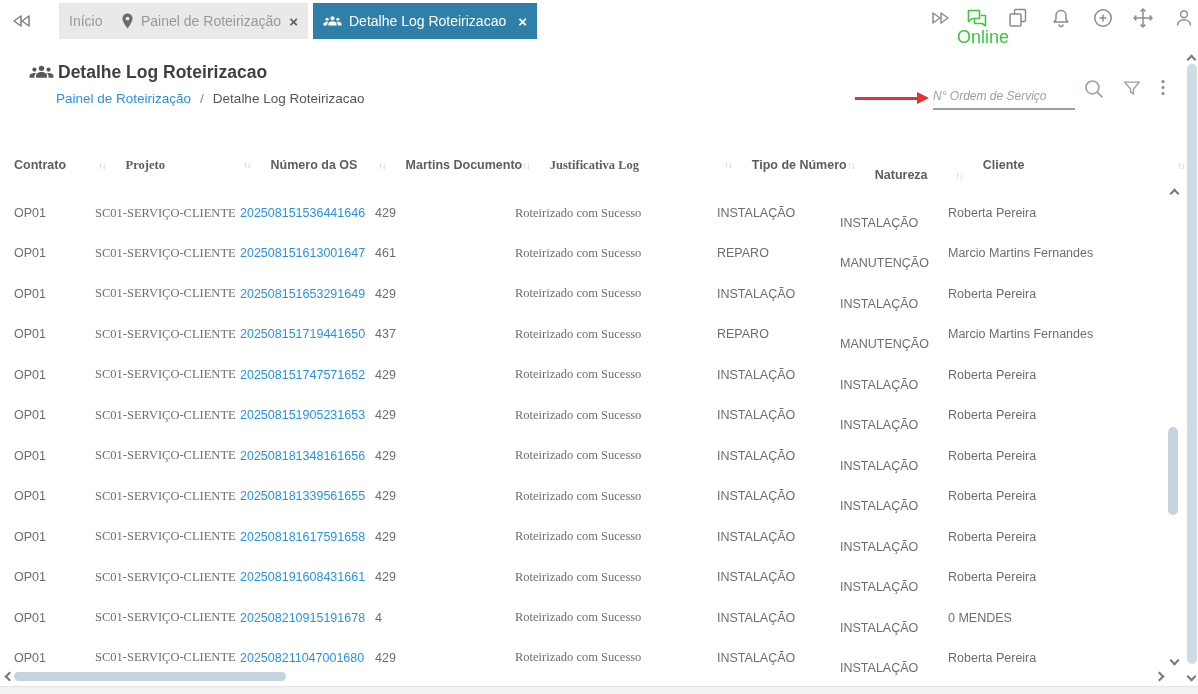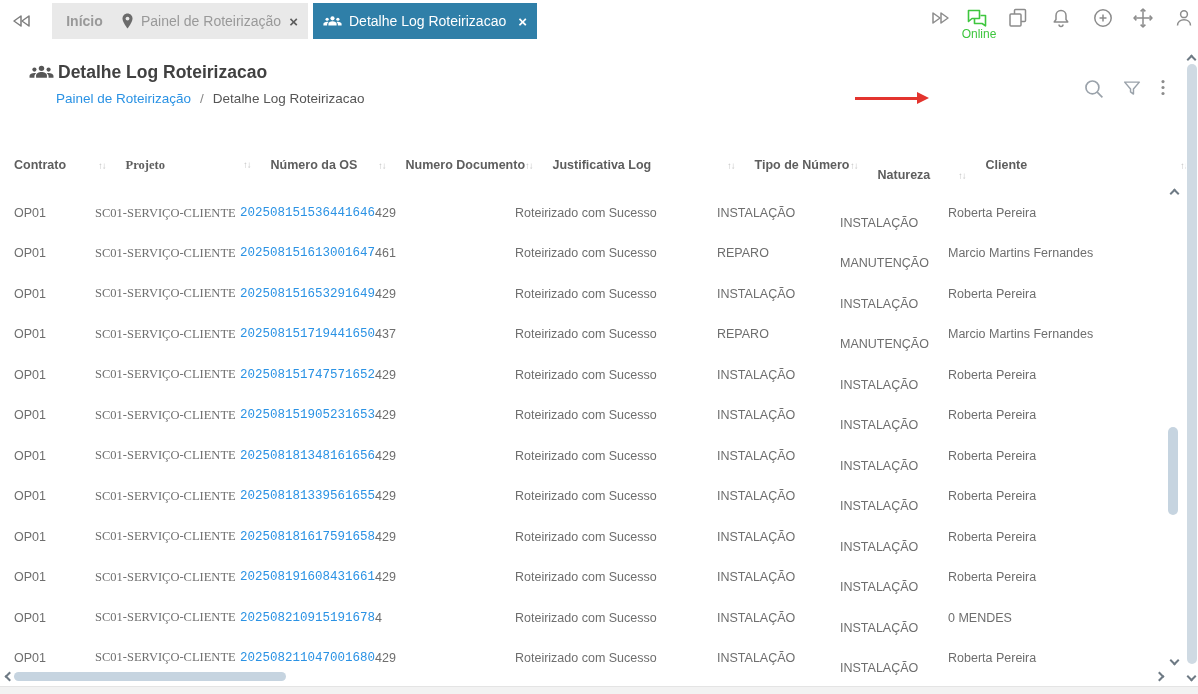--- a/index.html
+++ b/index.html
@@ -11,30 +11,30 @@
   *{margin:0;padding:0;box-sizing:border-box;}
   html,body{width:1198px;height:694px;overflow:hidden;background:#fff;
     font-family:"Liberation Sans",sans-serif;}
   #canvas{position:relative;width:1198px;height:694px;background:#fff;}
 
   
   .topbar{position:absolute;left:0;top:0;width:1198px;height:42px;background:#fff;}
   .rewind{position:absolute;left:8px;top:9px;}
   .tab{position:absolute;top:3px;height:36px;display:flex;align-items:center;
        font-size:14px;color:#999;background:#e9e9e9;padding:0 10px;cursor:default;}
-  .tab-inicio{left:52px;width:65px;justify-content:center;font-weight:bold;}
+  .tab-inicio{left:59px;width:65px;justify-content:flex-start;}
   .tab-painel{left:110px;width:198px;gap:6px;}
   .tab-detalhe{left:313px;width:224px;gap:7px;background:var(--active-tab);color:#fff;}
   .tab .close{margin-left:auto;font-size:15px;line-height:1;color:#5d5d5d;font-weight:bold;}
   .tab-detalhe .close{color:#fff;}
   .toolbar-icon{position:absolute;top:6px;}
   .ti-ff{left:929px;} .ti-chat{left:965px;} .ti-copy{left:1006px;}
   .ti-bell{left:1049px;} .ti-plus{left:1091px;} .ti-move{left:1131px;} .ti-user{left:1172px;}
   .online{position:absolute;left:957px;top:27px;width:44px;text-align:center;
-          font-size:12px;color:var(--online-green);}
+          font-size:18px;color:var(--online-green);}
 
   
   .title-icon{position:absolute;left:29px;top:63px;color:#565656;}
   .page-title{position:absolute;left:58px;top:62px;font-size:17.5px;font-weight:bold;color:#414141;}
   .breadcrumb{position:absolute;left:56px;top:91px;font-size:13.5px;display:flex;gap:9px;}
   .bc-link{color:var(--link-blue);cursor:pointer;}
   .bc-sep{color:#888;}
   .bc-cur{color:#555;}
 
   
@@ -55,23 +55,23 @@
   
   .grid-clip{position:absolute;left:0;top:145px;width:1186px;height:533px;overflow:hidden;}
   .ghead{position:absolute;left:0;top:5px;width:1300px;height:30px;display:flex;
          padding-left:14px;align-items:center;}
   .hcell{display:flex;align-items:center;justify-content:space-between;padding-right:20px;
          font-size:12.5px;font-weight:bold;color:#5e5e5e;white-space:nowrap;overflow:visible;}
   .sort{font-size:9.5px;color:#c3c3c3;letter-spacing:-1px;font-weight:normal;}
   .trow{position:absolute;left:0;width:1300px;height:40px;display:flex;padding-left:14px;
         align-items:center;background:#fff;}
   .tcell{font-size:12.5px;color:#6e6e6e;white-space:nowrap;overflow:hidden;}
-  .oslink{color:var(--link-blue);cursor:pointer;font-family:Liberation Mono, monospace;}
+  .oslink{color:var(--link-blue);cursor:pointer;}
   .c0{flex:0 0 81px;gap:32px;} .c1{flex:0 0 145px;font-family:Liberation Serif, serif;} .c2{flex:0 0 135px;} .c3{flex:0 0 140px;}
-  .c4{flex:0 0 202px;} .c5{flex:0 0 123px;} .c6{flex:0 0 108px;margin-top:20px;} .c7{flex:0 0 222px;}
+  .c4{flex:0 0 202px;font-family:Liberation Serif, serif;} .c5{flex:0 0 123px;} .c6{flex:0 0 108px;margin-top:20px;} .c7{flex:0 0 222px;}
   .c8{flex:0 0 80px;}
 
   
   .chev{position:absolute;width:7px;height:7px;border-right:2px solid #6e7a84;border-bottom:2px solid #6e7a84;}
   .chev-up{transform:rotate(-135deg);} .chev-down{transform:rotate(45deg);}
   .chev-left{transform:rotate(135deg);} .chev-right{transform:rotate(-45deg);}
   .vthumb-outer{position:absolute;left:1187px;top:64px;width:10px;height:600px;border-radius:5px;background:#cfdae3;}
   .vthumb-inner{position:absolute;left:1168px;top:427px;width:10px;height:88px;border-radius:5px;background:#c6d4e0;}
   .hthumb{position:absolute;left:14px;top:672px;width:272px;height:9px;border-radius:5px;background:#c6d4e0;}
   .bottom-strip{position:absolute;left:0;top:686px;width:1198px;height:8px;background:#f2f2f2;border-top:1px solid #e4e4e4;}
@@ -182,20 +182,21 @@
     <span class="bc-link">Painel de Roteirização</span>
     <span class="bc-sep">/</span>
     <span class="bc-cur">Detalhe Log Roteirizacao</span>
   </div>
 
   <div class="red-arrow">
     <div class="shaft"></div>
       <div class="head"></div>
   </div>
 
+  <input class="os-search" type="text" placeholder="N° Ordem de Serviço" style="">
 
   <span class="hd-icon hd-search">
     <svg width="25" height="25" viewBox="0 0 24 24" fill="none" stroke="#9aa2aa" stroke-width="1.6">
       <circle cx="10" cy="10" r="6.2"></circle>
         <path d="M14.6 14.6l5 5"></path>
     </svg>
   </span>
   <span class="hd-icon hd-filter">
     <svg width="22" height="22" viewBox="0 0 24 24" fill="none" stroke="#9aa2aa" stroke-width="1.6" stroke-linejoin="round">
       <path d="M4 4.5h16l-6.4 7.4v5.6l-3.2-2.3v-3.3z"></path>
@@ -217,21 +218,21 @@
         </div>
         <div class="hcell c1">
           <span>Projeto</span>
           <span class="sort">↑↓</span>
         </div>
         <div class="hcell c2">
           <span>Número da OS</span>
           <span class="sort">↑↓</span>
         </div>
         <div class="hcell c3">
-          <span>Numero Documento</span>
+          <span>Martins Documento</span>
           <span class="sort">↑↓</span>
         </div>
         <div class="hcell c4">
           <span>Justificativa Log</span>
           <span class="sort">↑↓</span>
         </div>
         <div class="hcell c5">
           <span>Tipo de Número</span>
           <span class="sort">↑↓</span>
         </div>

